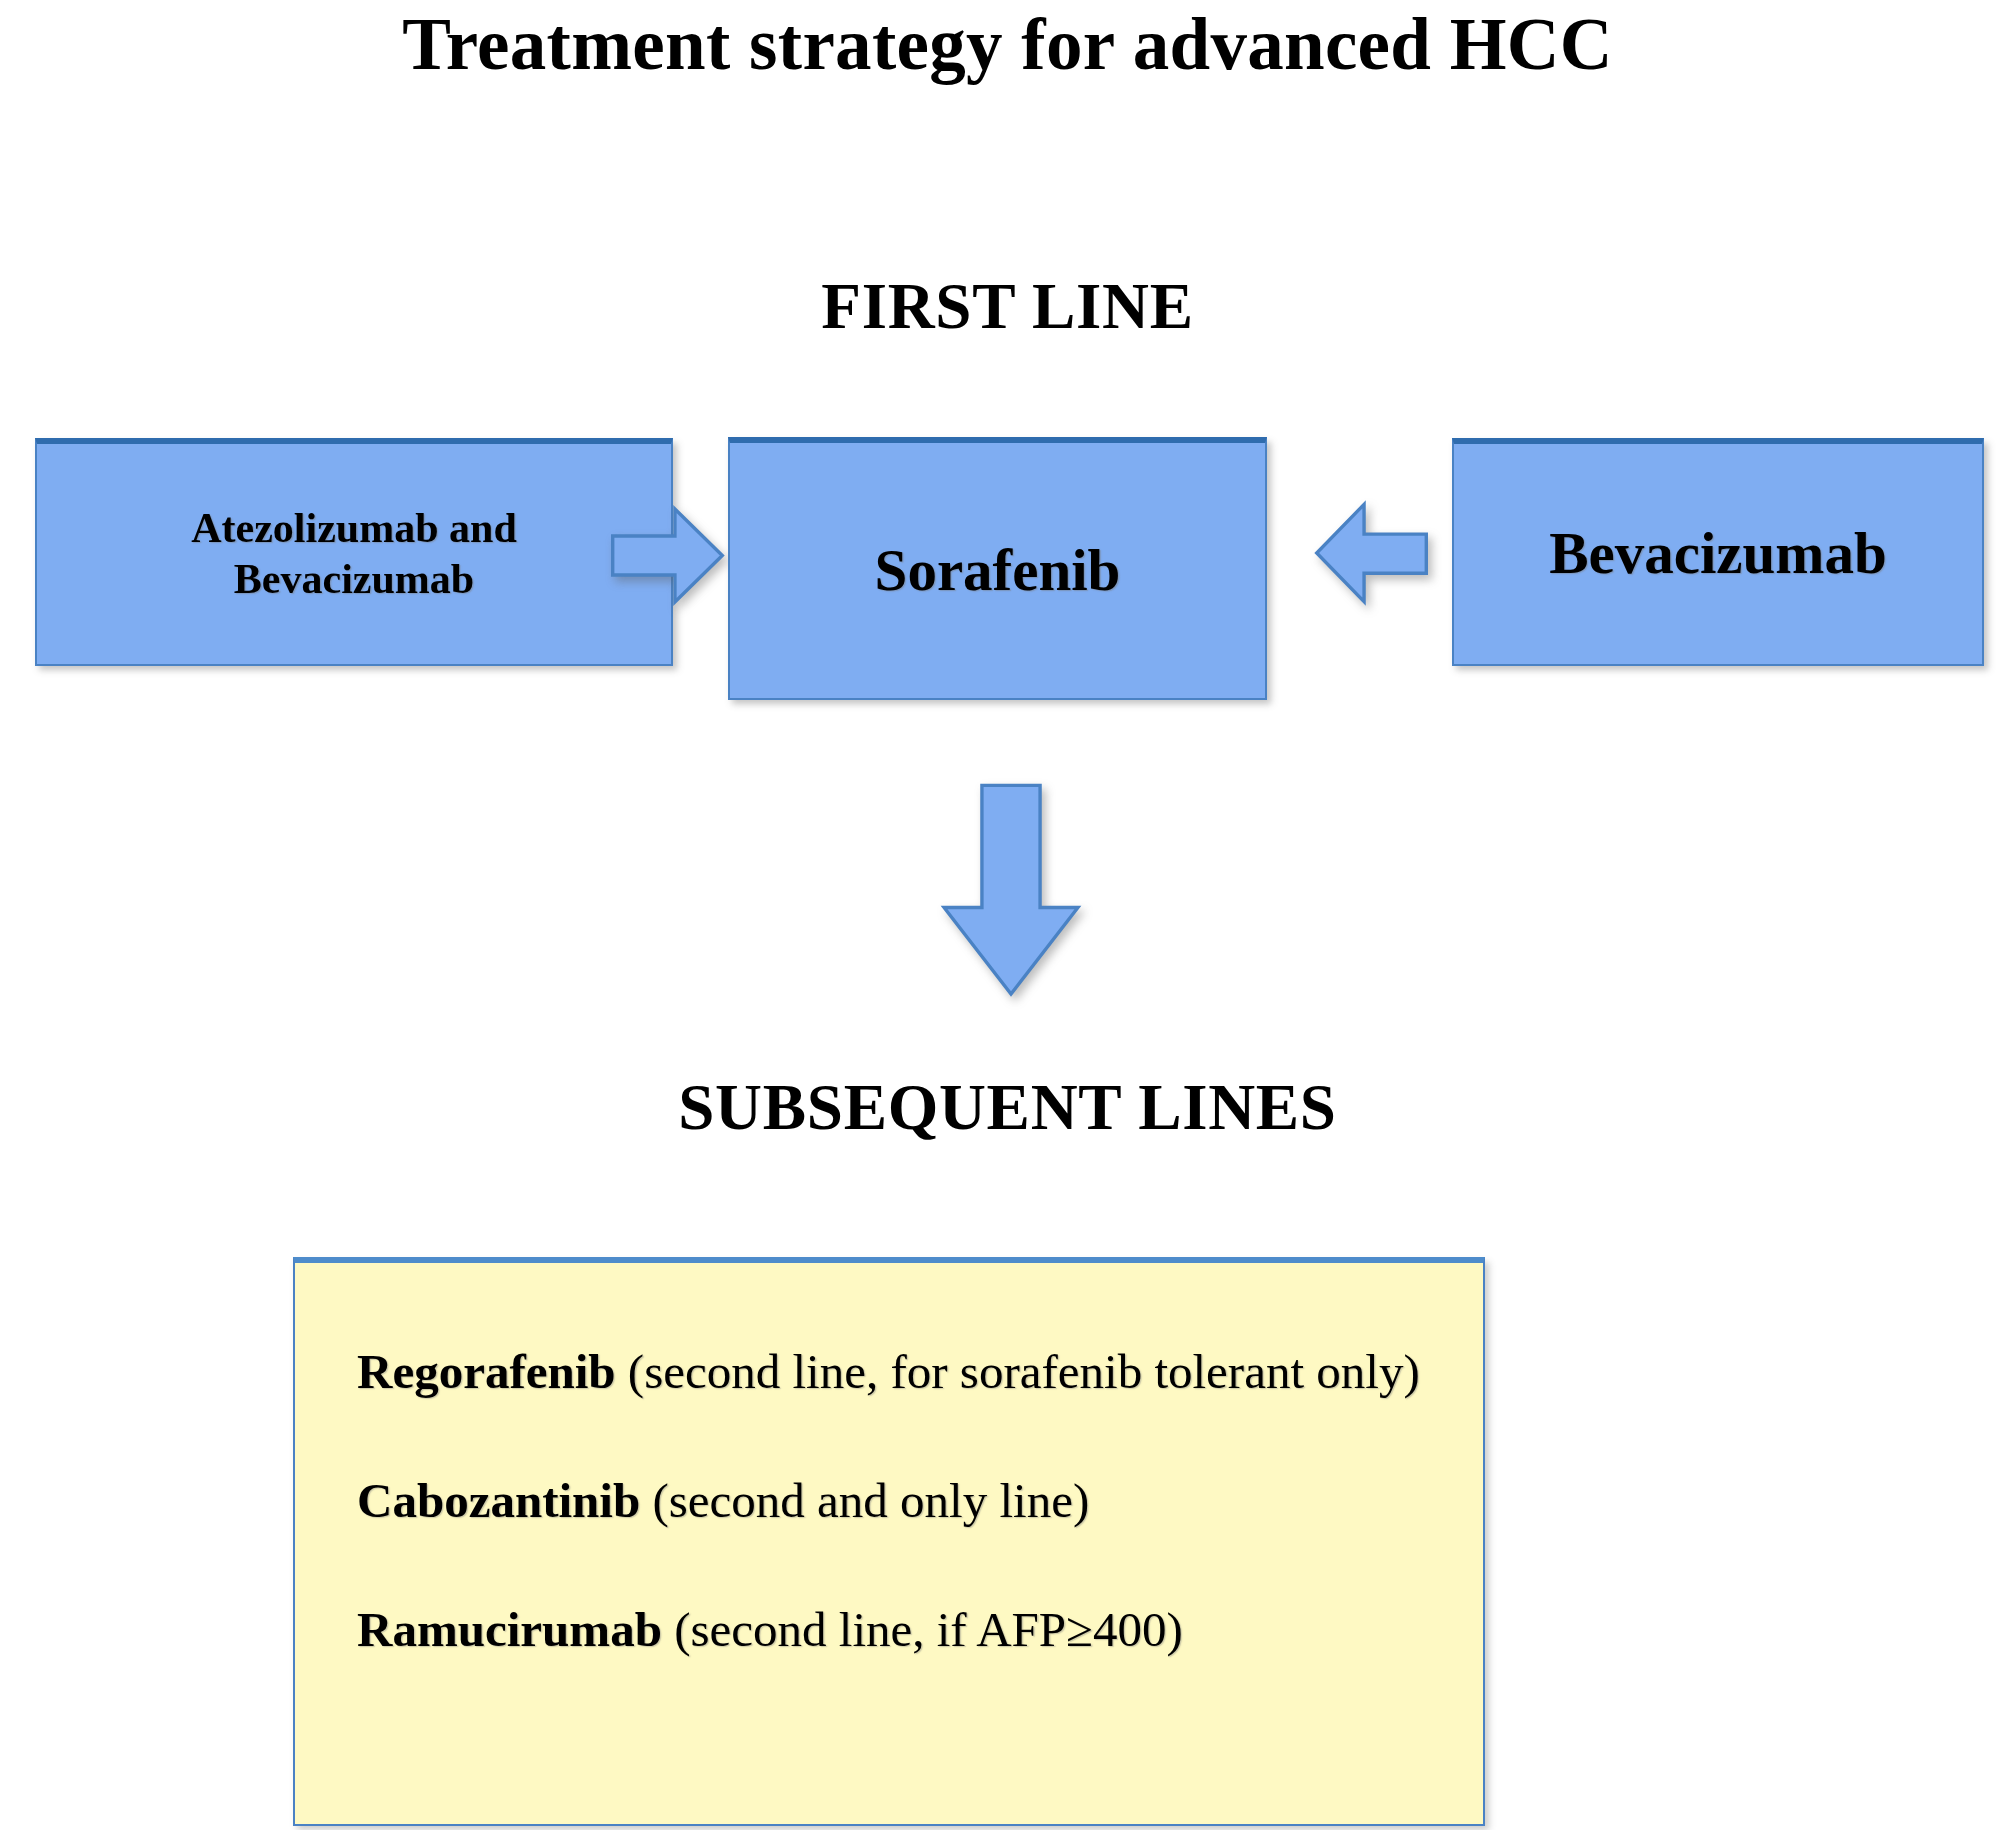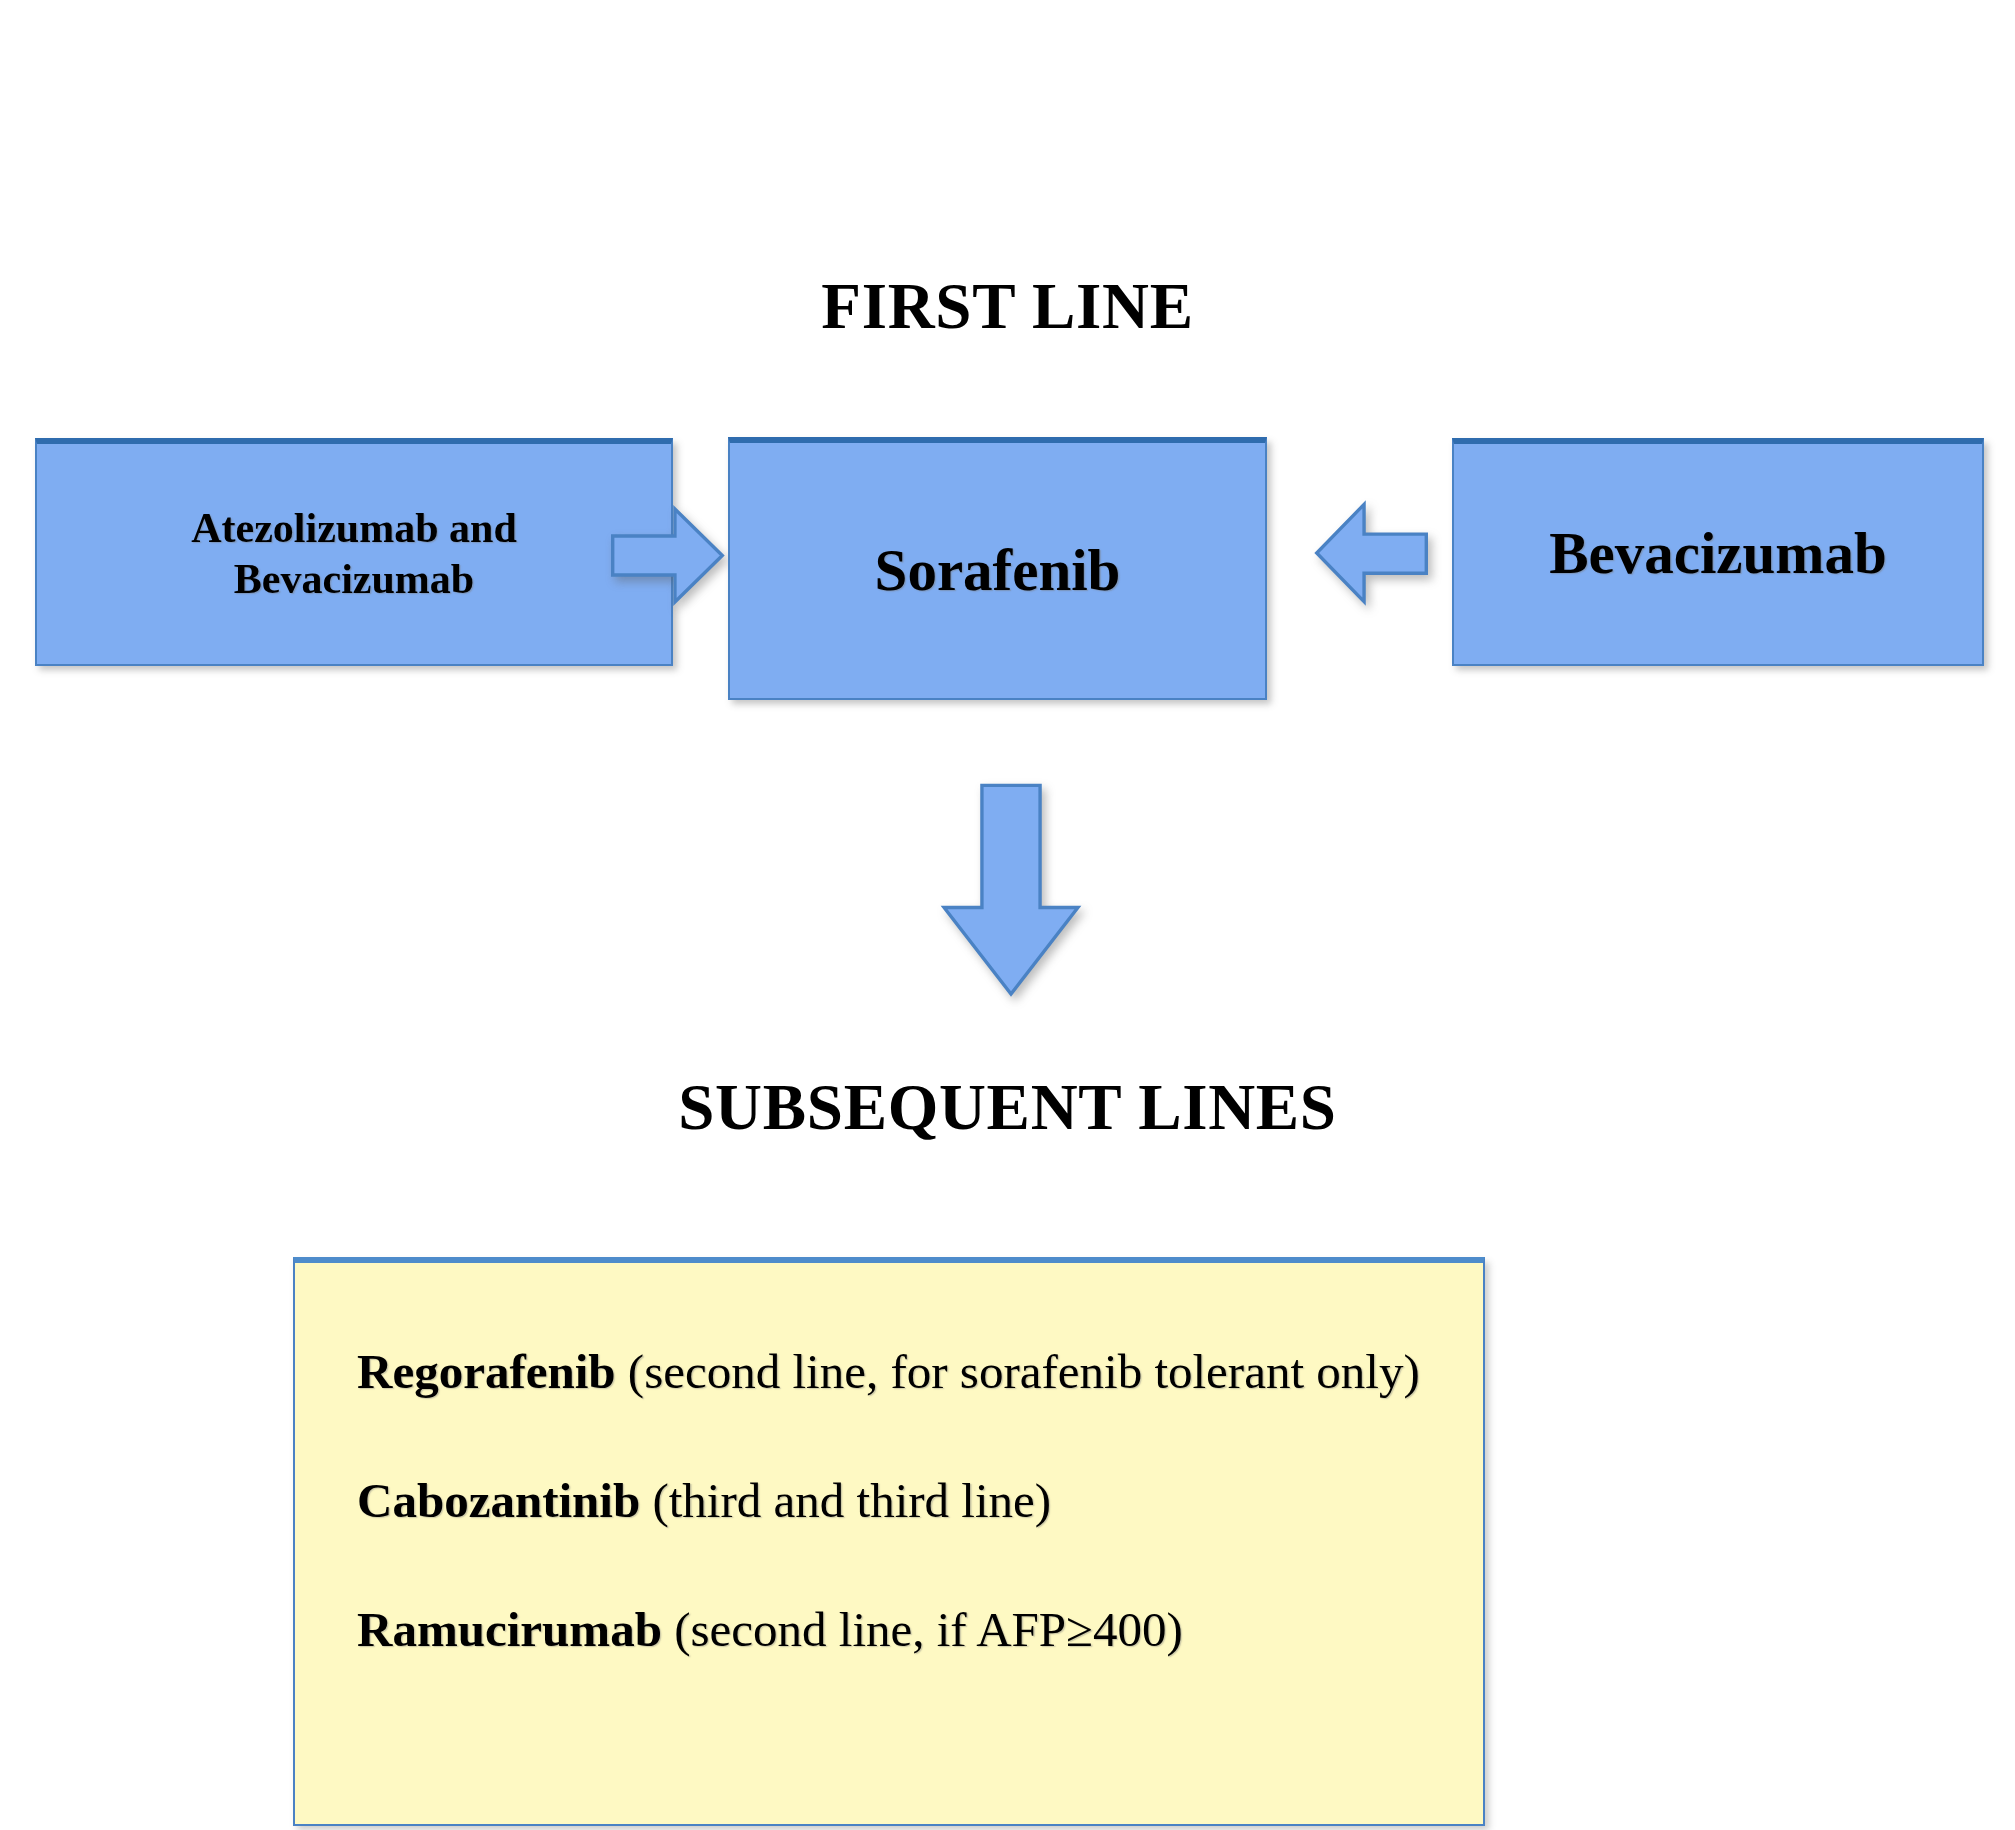--- a/index.html
+++ b/index.html
@@ -161,20 +161,21 @@
   }
   .therapy-line .detail {
     font-weight: normal;
   }
 </style>
 </head>
 <body>
 
 <div class="canvas">
 
+  <div class="fig-title">Treatment strategy for advanced HCC</div>
 
   <div class="section-label first-line">FIRST LINE</div>
 
   <div class="node-box" id="box-atezo">
     <span class="node-label">Atezolizumab and<br>Bevacizumab</span>
   </div>
 
   <div class="arrow" id="arrow-right">
     <svg viewBox="0 0 170 150" preserveAspectRatio="none" aria-hidden="true">
       <polygon class="shape" points="4,46 96,46 96,6 166,75 96,144 96,104 4,104"></polygon>
@@ -204,21 +205,21 @@
   <div class="section-label subsequent-lines">SUBSEQUENT LINES</div>
 
   <div id="box-subsequent">
     <div id="subsequent-list">
 
       <div class="therapy-line">
         <span class="drug">Regorafenib</span><span class="detail"> (second line, for sorafenib tolerant only)</span>
       </div>
 
       <div class="therapy-line">
-        <span class="drug">Cabozantinib</span><span class="detail"> (third and third line)</span>
+        <span class="drug">Cabozantinib</span><span class="detail"> (second and only line)</span>
       </div>
 
       <div class="therapy-line">
         <span class="drug">Ramucirumab</span><span class="detail"> (second line, if AFP≥400)</span>
       </div>
 
     </div>
   </div>
 
 </div>

